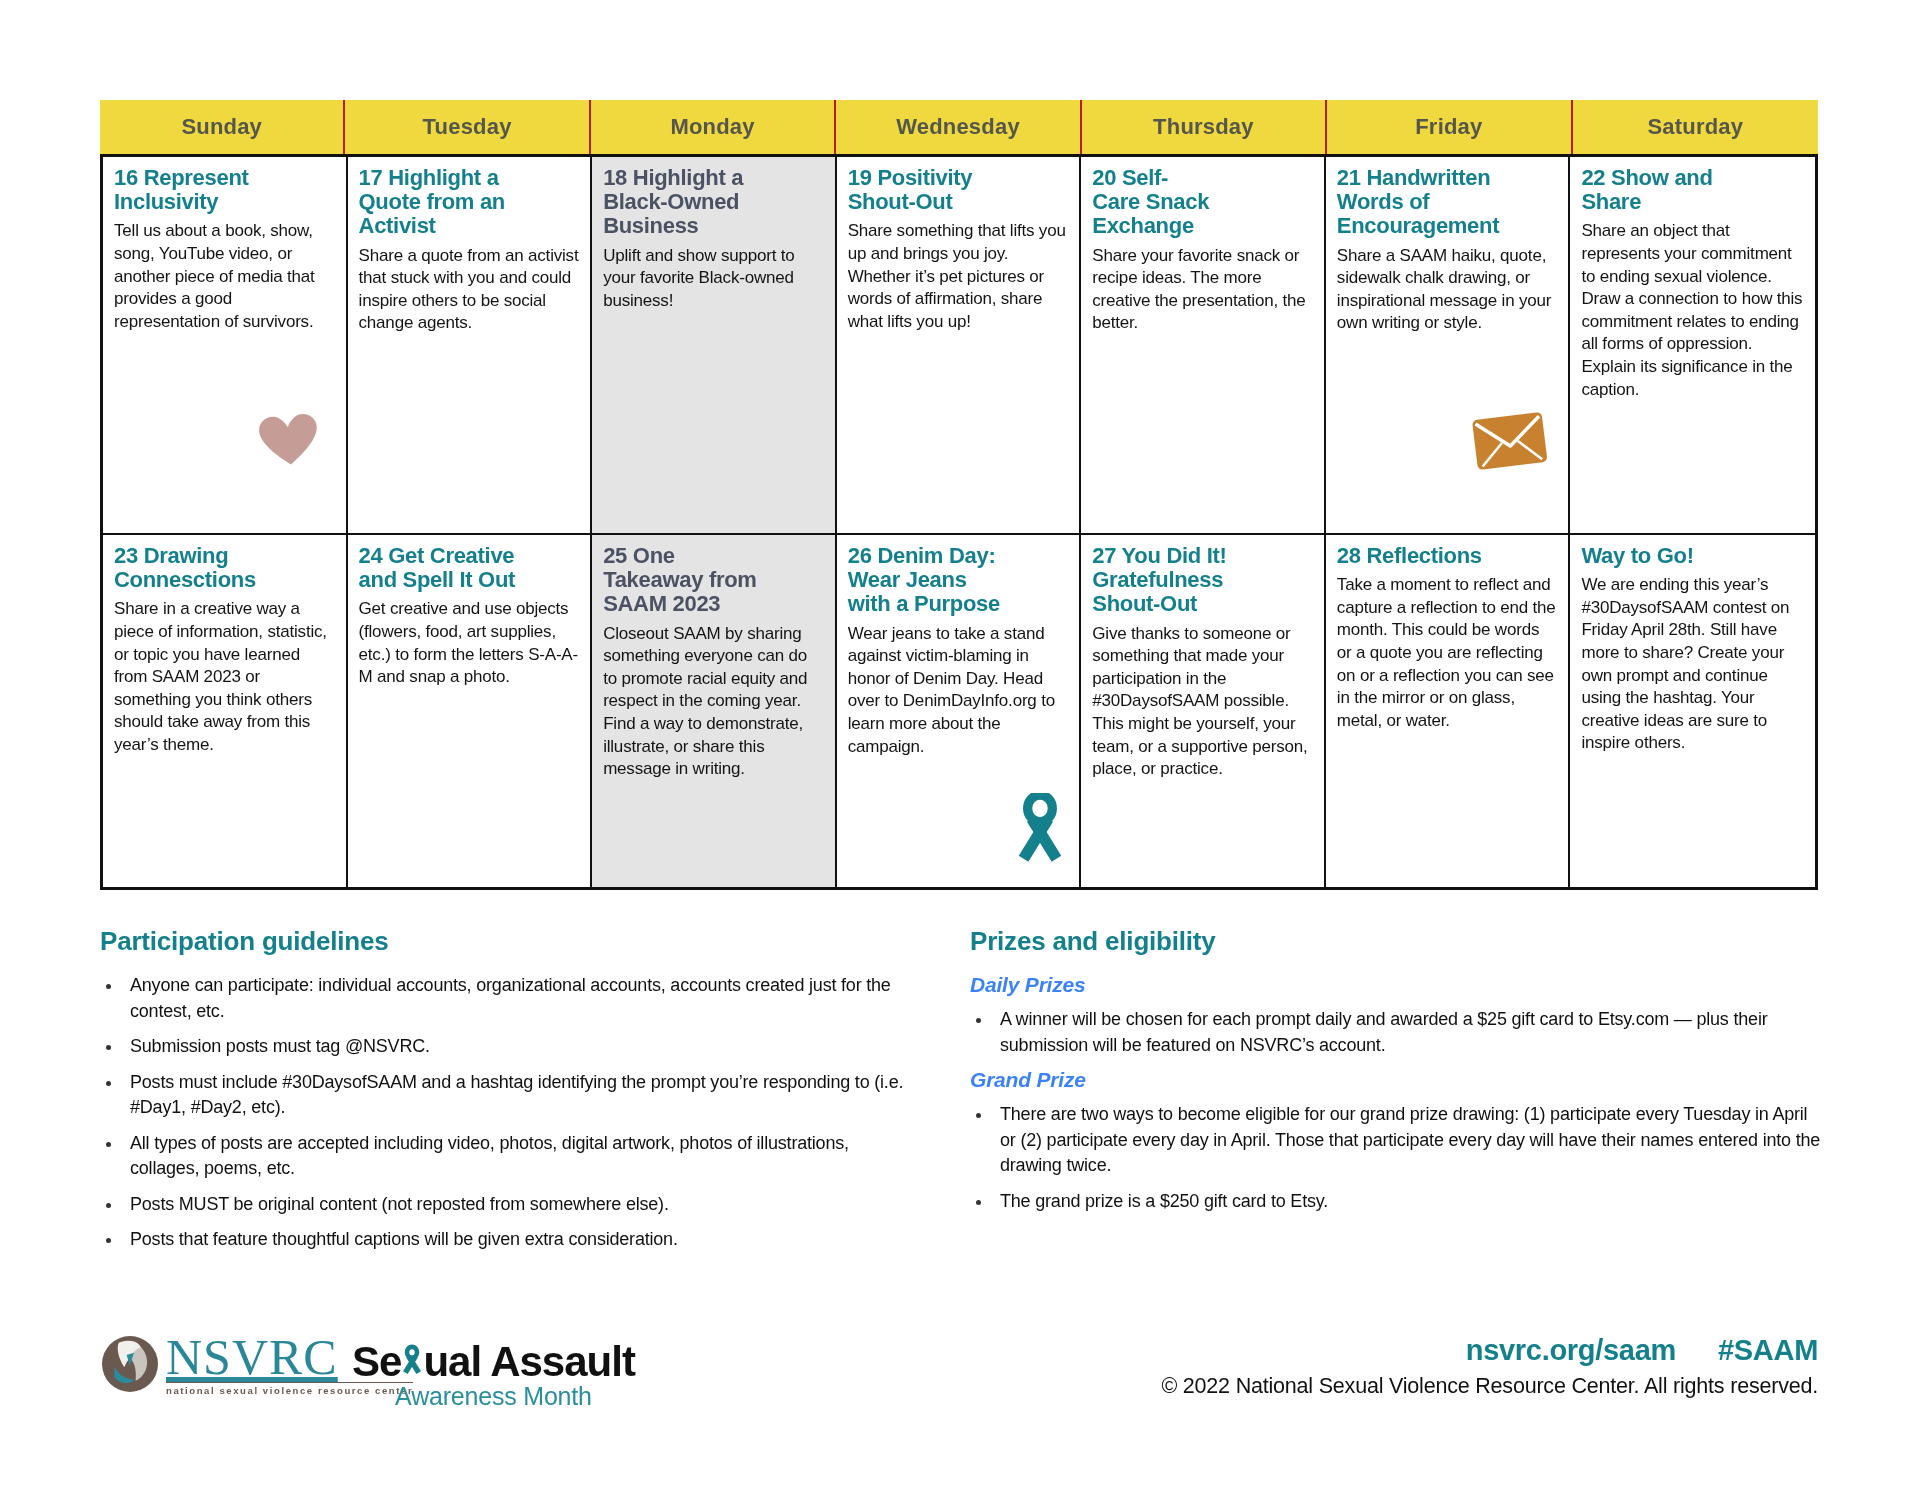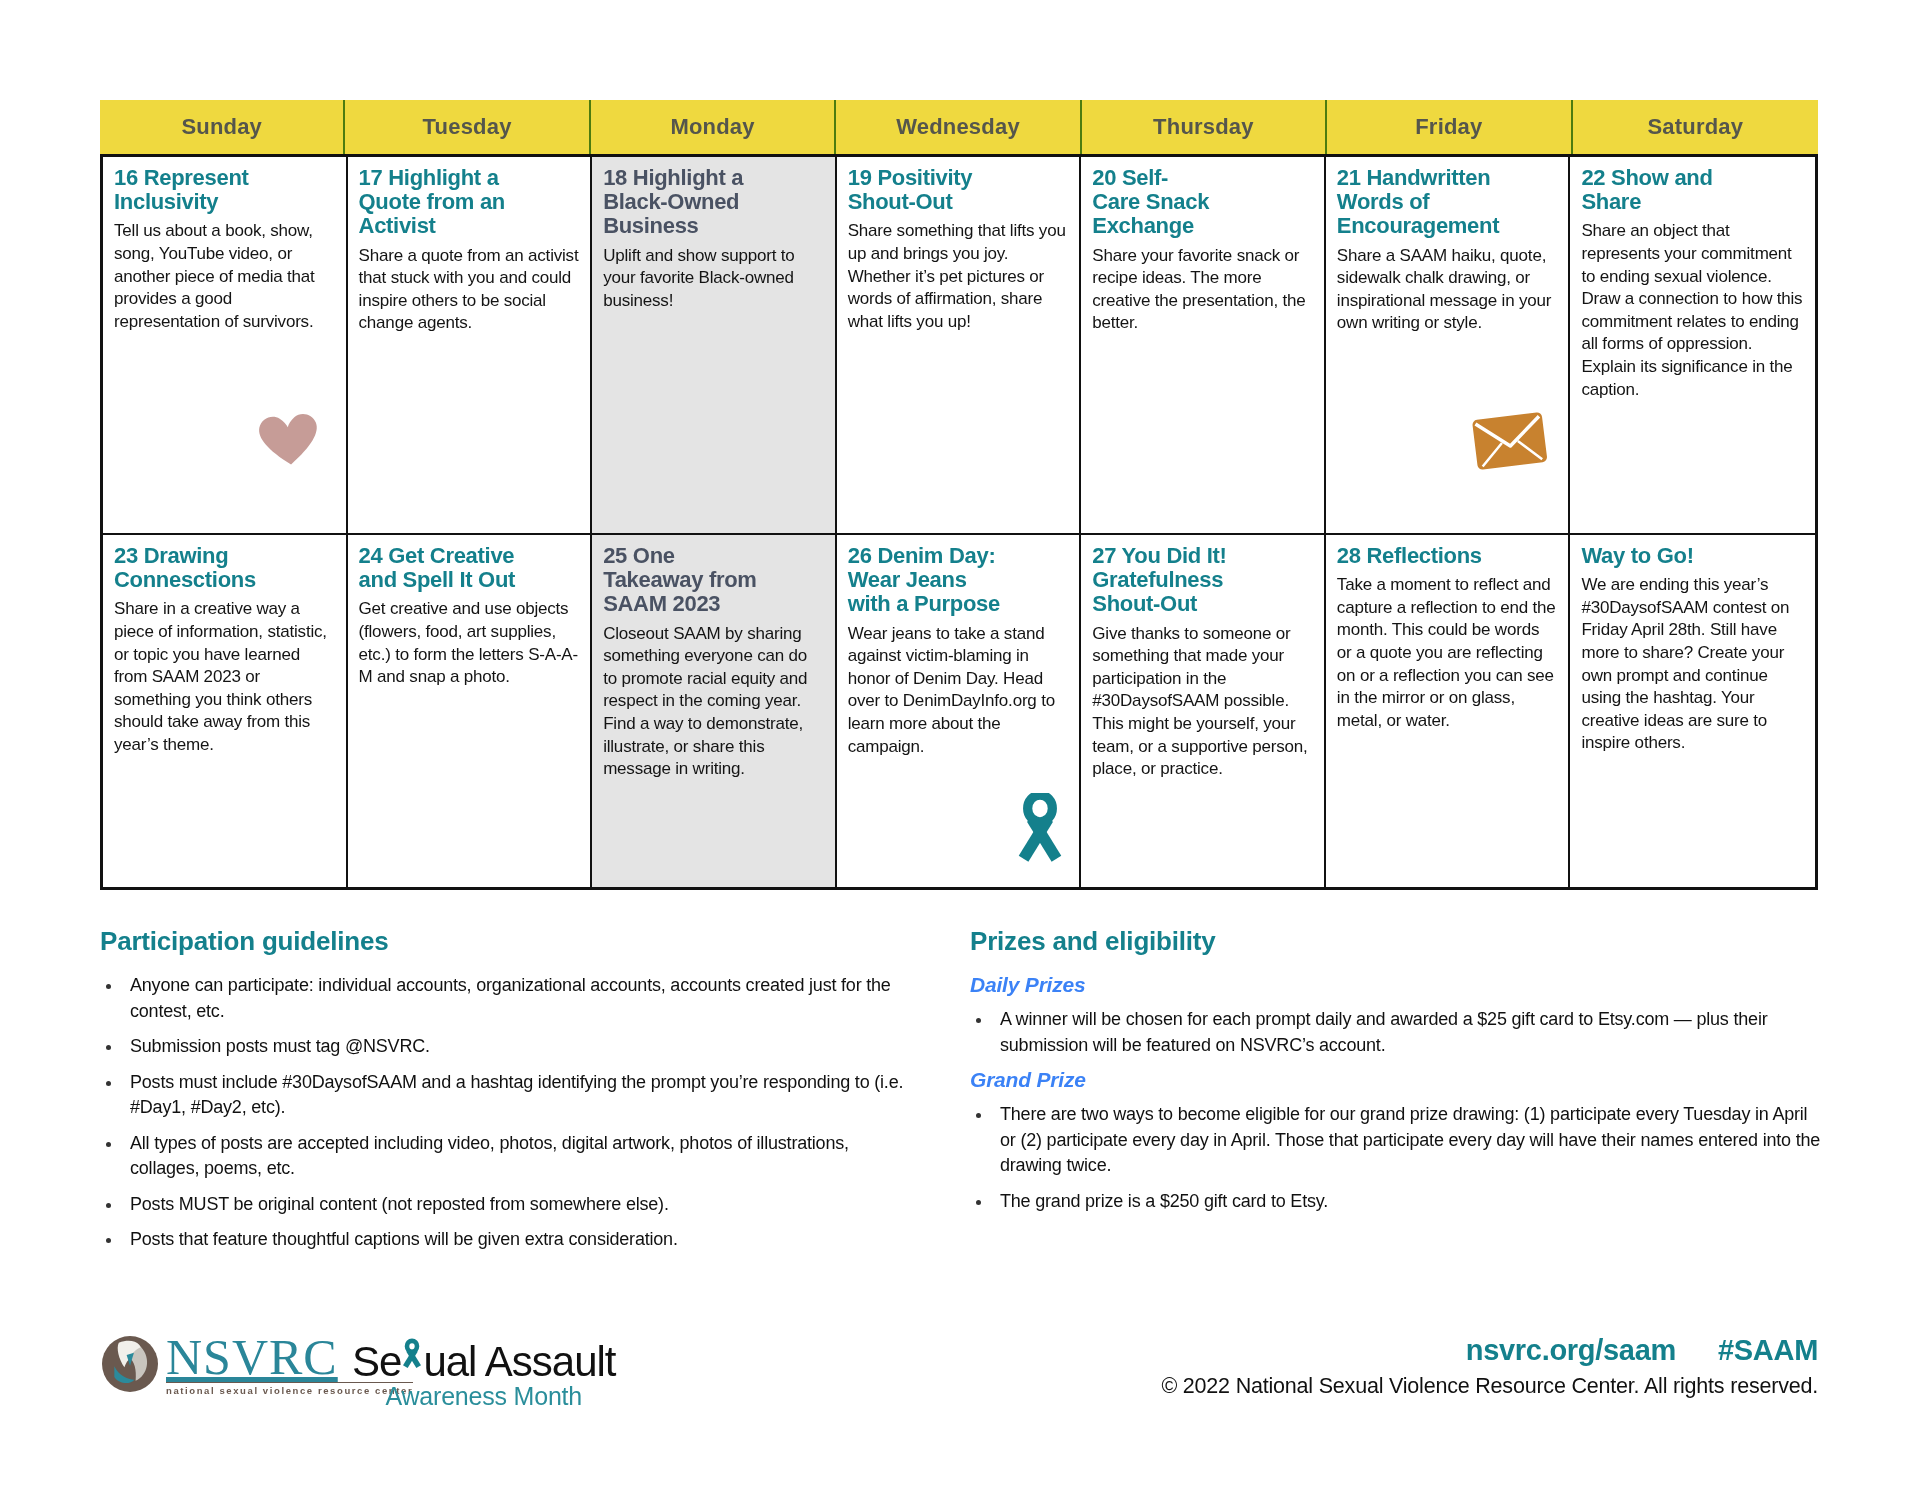--- a/index.html
+++ b/index.html
@@ -11,21 +11,21 @@
 
   
   .calendar { position:absolute; left:100px; top:100px; width:1718px; }
   .cal-header {
     display:grid; grid-template-columns:repeat(7,1fr);
     background:#EFD93F; height:54px;
   }
   .day {
     display:flex; align-items:center; justify-content:center;
     font-weight:700; font-size:22px; color:#55564C; letter-spacing:.2px;
-    border-right:2px solid #4d7c0f;
+    border-right:2px solid #b91c1c;
   }
   .day:last-child { border-right:none; }
   .cal-body { border:3px solid #111; background:#fff; }
   .cal-row { display:grid; grid-template-columns:repeat(7,1fr); }
   .cal-row.first { border-bottom:2px solid #111; }
   .cal-row.first .cell { height:376px; }
   .cal-row.second .cell { height:352px; }
   .cell {
     position:relative; border-right:2px solid #111; padding:9px 11px 8px 11px;
     background:#fff;
@@ -71,22 +71,22 @@
   .nsvrc-word {
     font-family:"Liberation Serif", serif; font-size:50px; line-height:.92;
     color:#2A8699; letter-spacing:1px;text-decoration:underline;
   }
   .nsvrc-tag {
     font-size:9.5px; font-weight:700; color:#6A594F; letter-spacing:1.6px;
     border-top:1px solid #6A594F; padding-top:2px; margin-top:2px; white-space:nowrap;
   }
   .saam-logo { position:absolute; left:352px; top:1338px; }
   .saam-line1 {
-    font-size:42px; font-weight:400; color:#111; letter-spacing:-1px;
-    display:flex; align-items:flex-start;
+    font-size:42px; font-weight:700; color:#111; letter-spacing:-1px;
+    display:flex; align-items:center;
   }
   .saam-line1 svg { margin:0 1px 2px 1px; }
   .saam-line2 { font-size:25px; font-weight:400; color:#2A8E9B; text-align:center; margin-top:-4px; letter-spacing:-.2px; }
   .footer-right { position:absolute; right:102px; top:1334px; text-align:right; }
   .footer-links { font-size:29px; font-weight:700; color:#14808C; letter-spacing:-.3px; }
   .footer-links .gap { display:inline-block; width:42px; }
   .footer-copy { font-size:21.5px; color:#111; letter-spacing:-.2px; margin-top:7px; }
 </style>
 </head>
 <body>

